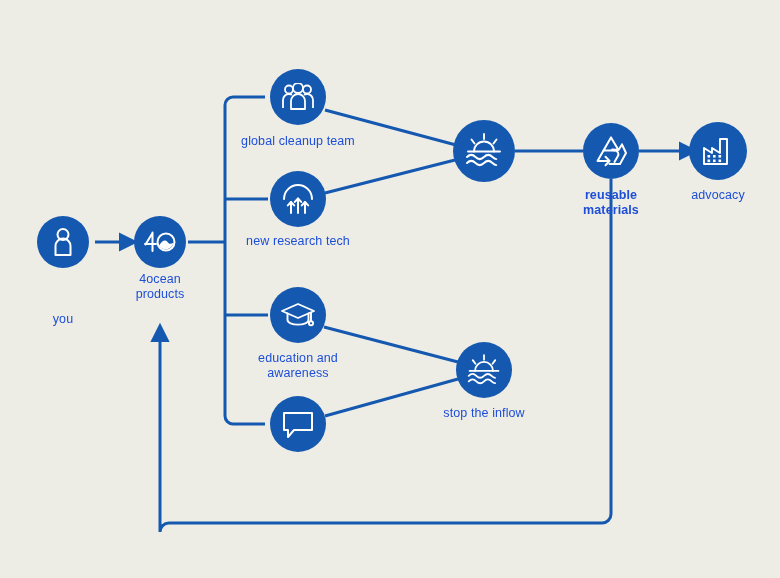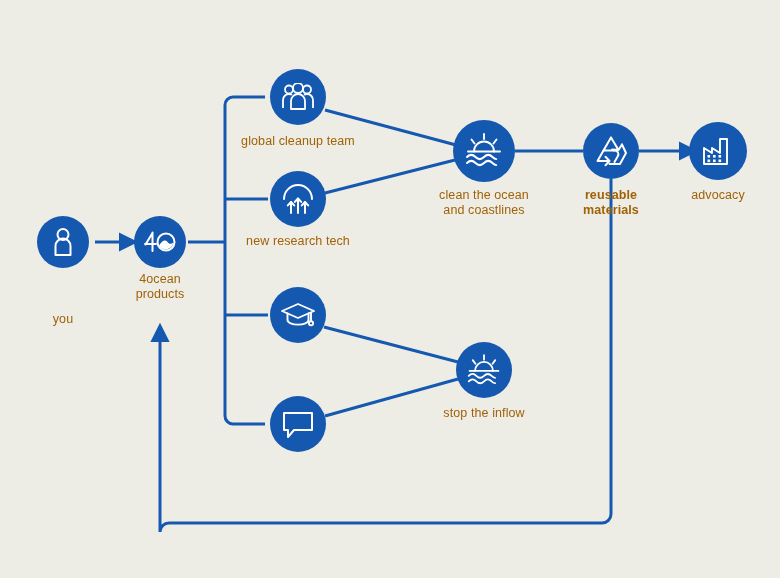--- a/index.html
+++ b/index.html
@@ -31,21 +31,21 @@
     align-items: center;
     justify-content: center;
   }
   .node svg { display: block; }
   .label {
     position: absolute;
     transform: translateX(-50%);
     text-align: center;
     font-size: 12.5px;
     line-height: 15px;
-    color: #a16207;
+    color: #1d4ed8;
     white-space: pre;
     letter-spacing: 0.1px;
   }
 </style>
 </head>
 <body>
 
 <div id="stage">
 
   <svg id="wires" viewBox="0 0 780 578">
@@ -128,20 +128,22 @@
   <div class="node" style="left:298px;top:315px;width:56px;height:56px;">
     <span>
       <svg width="36" height="28" viewBox="0 0 36 28" fill="none" stroke="#fff" stroke-width="1.9" stroke-linejoin="round" stroke-linecap="round">
         <path d="M18,3 L34,10 L18,17 L2,10 z"></path>
         <path d="M7.5,12.5 V19 c0,2.6 4.7,4.6 10.5,4.6 c5.8,0 10.5,-2 10.5,-4.6 V12.5"></path>
         <path d="M31,11.8 V20"></path>
         <circle cx="31" cy="22.3" r="2.1"></circle>
       </svg>
     </span>
   </div>
+  <div class="label" style="left:298px;top:351px;">education and
+awareness</div>
 
   <div class="node" style="left:298px;top:424px;width:56px;height:56px;">
     <span>
       <svg width="34" height="30" viewBox="0 0 34 30" fill="none" stroke="#fff" stroke-width="2" stroke-linejoin="round">
         <path d="M3,4 H31 V21 H13 L7,28 V21 H3 z"></path>
       </svg>
     </span>
   </div>
 
   <div class="node" style="left:484px;top:151px;width:62px;height:62px;">
@@ -150,22 +152,20 @@
         <path d="M20,1 V6"></path>
         <path d="M7.5,6.5 L10.5,10.5"></path>
         <path d="M32.5,6.5 L29.5,10.5"></path>
         <path d="M4,18.5 h32"></path>
         <path d="M10,18.5 a10,10 0 0 1 20,0"></path>
         <path d="M3,24 c3,-3 5.5,-3 8.5,0 c3,3 5.5,3 8.5,0 c3,-3 5.5,-3 8.5,0 c1.4,1.4 2.6,2.1 3.8,2.1"></path>
         <path d="M3,30 c3,-3 5.5,-3 8.5,0 c3,3 5.5,3 8.5,0 c3,-3 5.5,-3 8.5,0 c1.4,1.4 2.6,2.1 3.8,2.1"></path>
       </svg>
     </span>
   </div>
-  <div class="label" style="left:484px;top:188px;">clean the ocean
-and coastlines</div>
 
   <div class="node" style="left:484px;top:370px;width:56px;height:56px;">
     <span>
       <svg width="36" height="33" viewBox="0 0 40 36" fill="none" stroke="#fff" stroke-width="2" stroke-linecap="round">
         <path d="M20,1 V6"></path>
         <path d="M7.5,6.5 L10.5,10.5"></path>
         <path d="M32.5,6.5 L29.5,10.5"></path>
         <path d="M4,18.5 h32"></path>
         <path d="M10,18.5 a10,10 0 0 1 20,0"></path>
         <path d="M3,24 c3,-3 5.5,-3 8.5,0 c3,3 5.5,3 8.5,0 c3,-3 5.5,-3 8.5,0 c1.4,1.4 2.6,2.1 3.8,2.1"></path>

